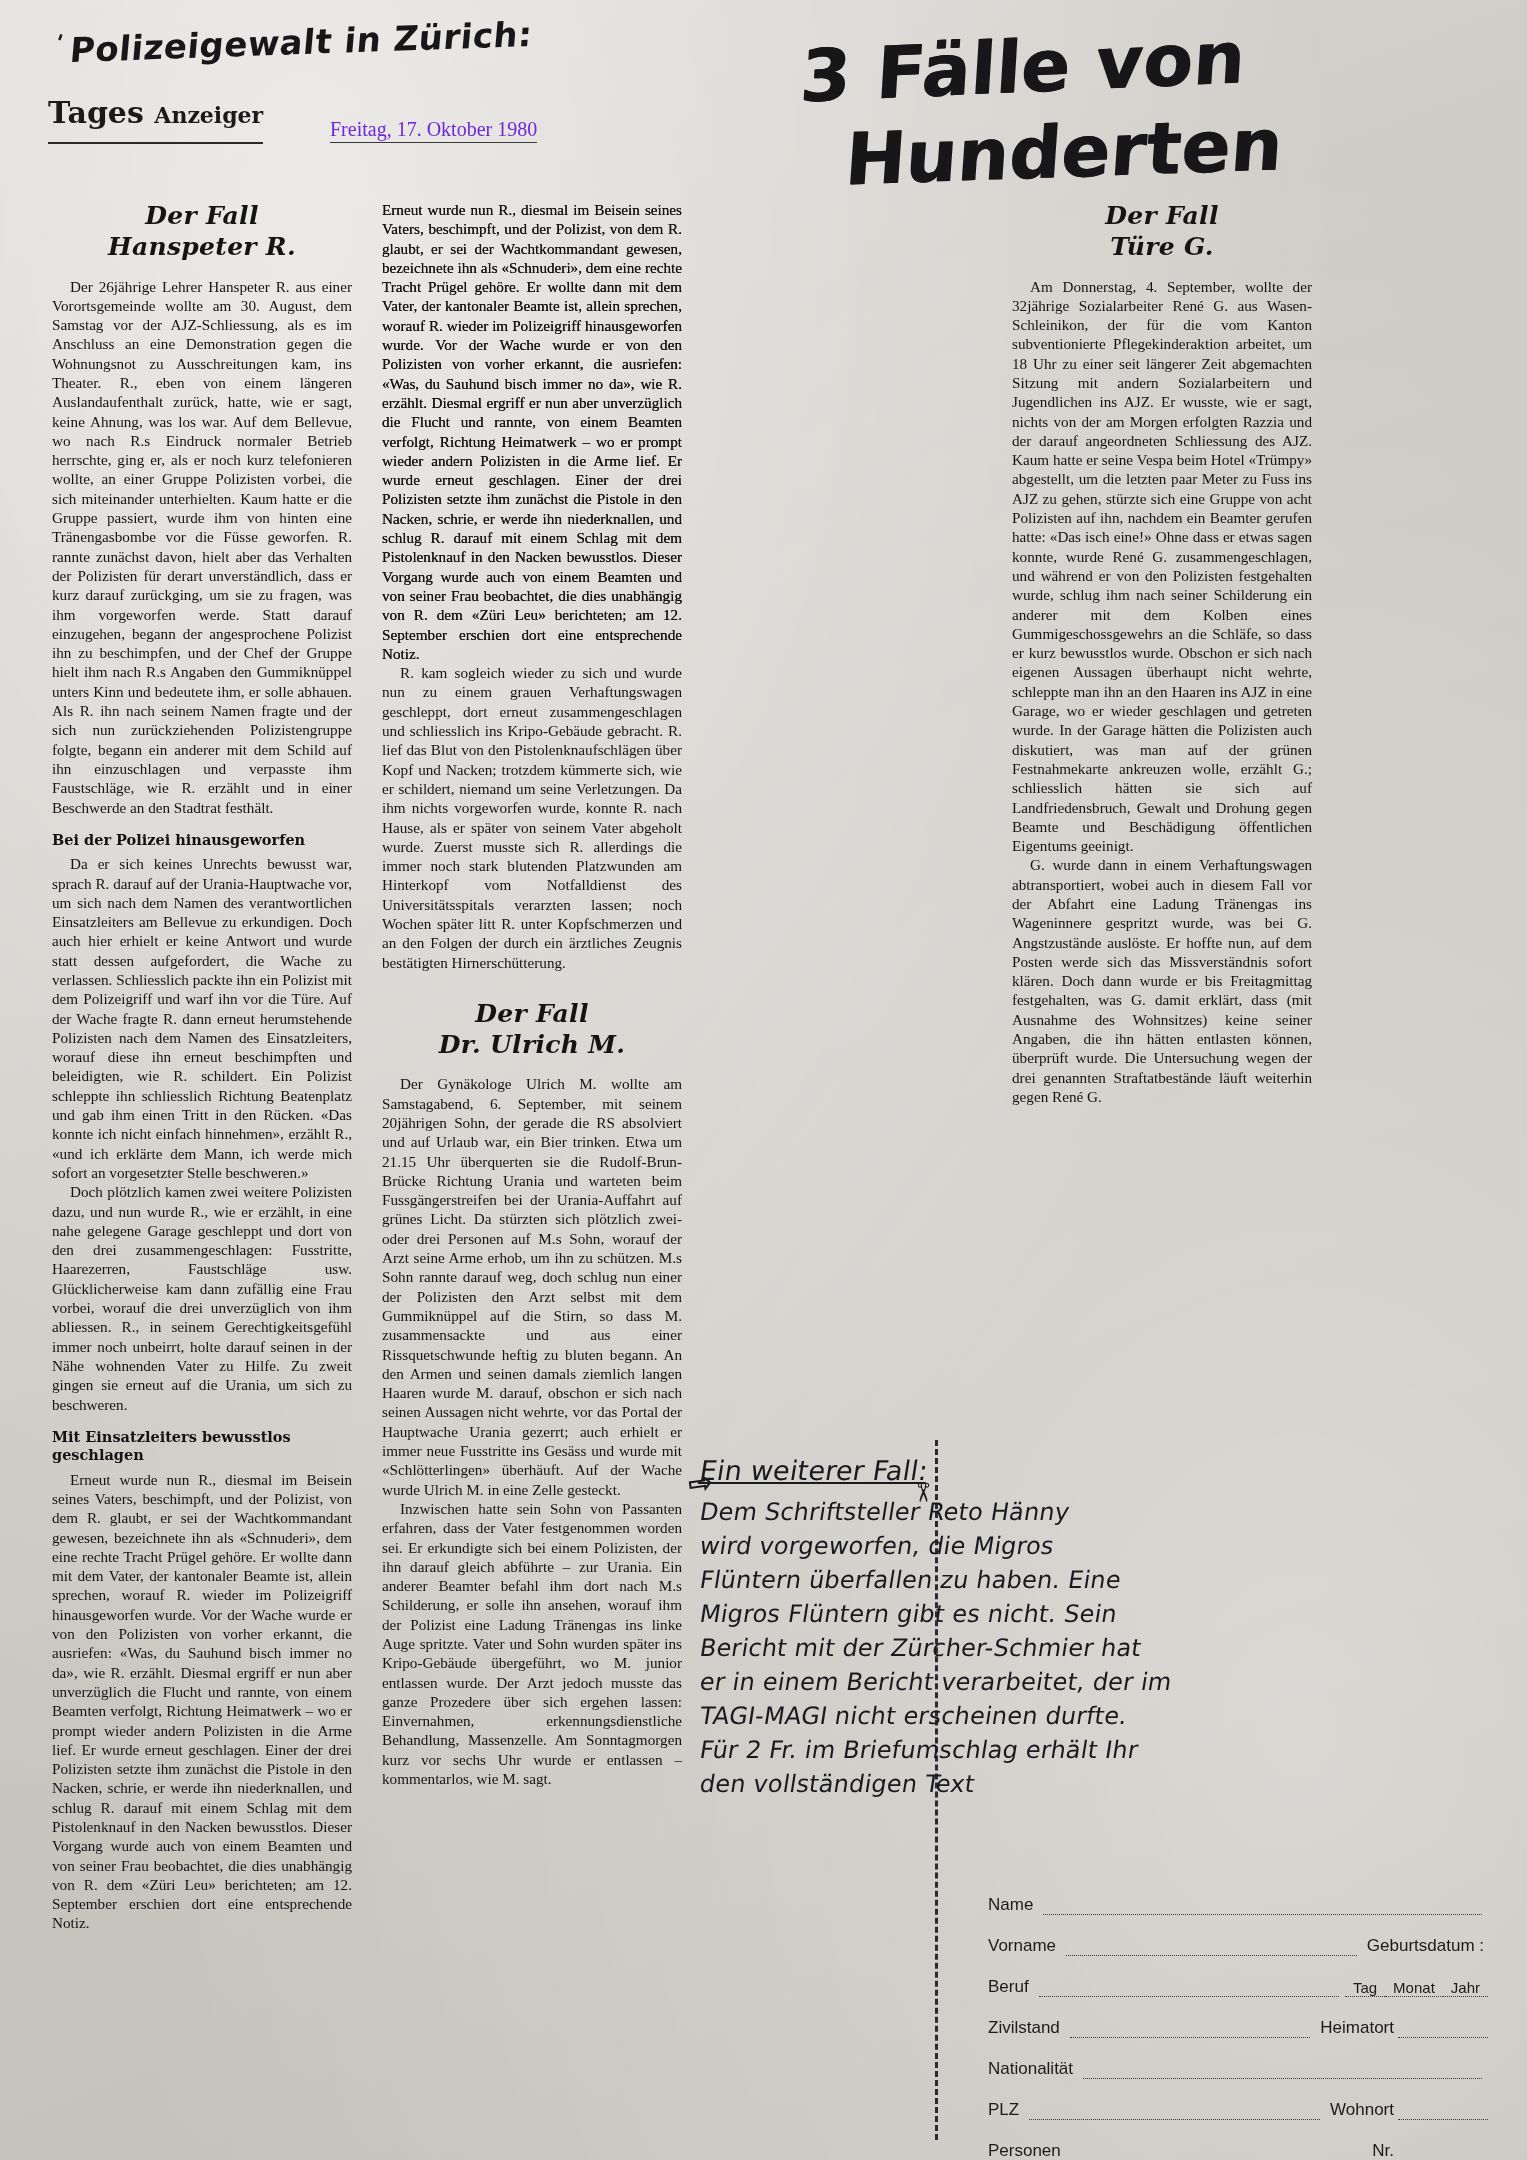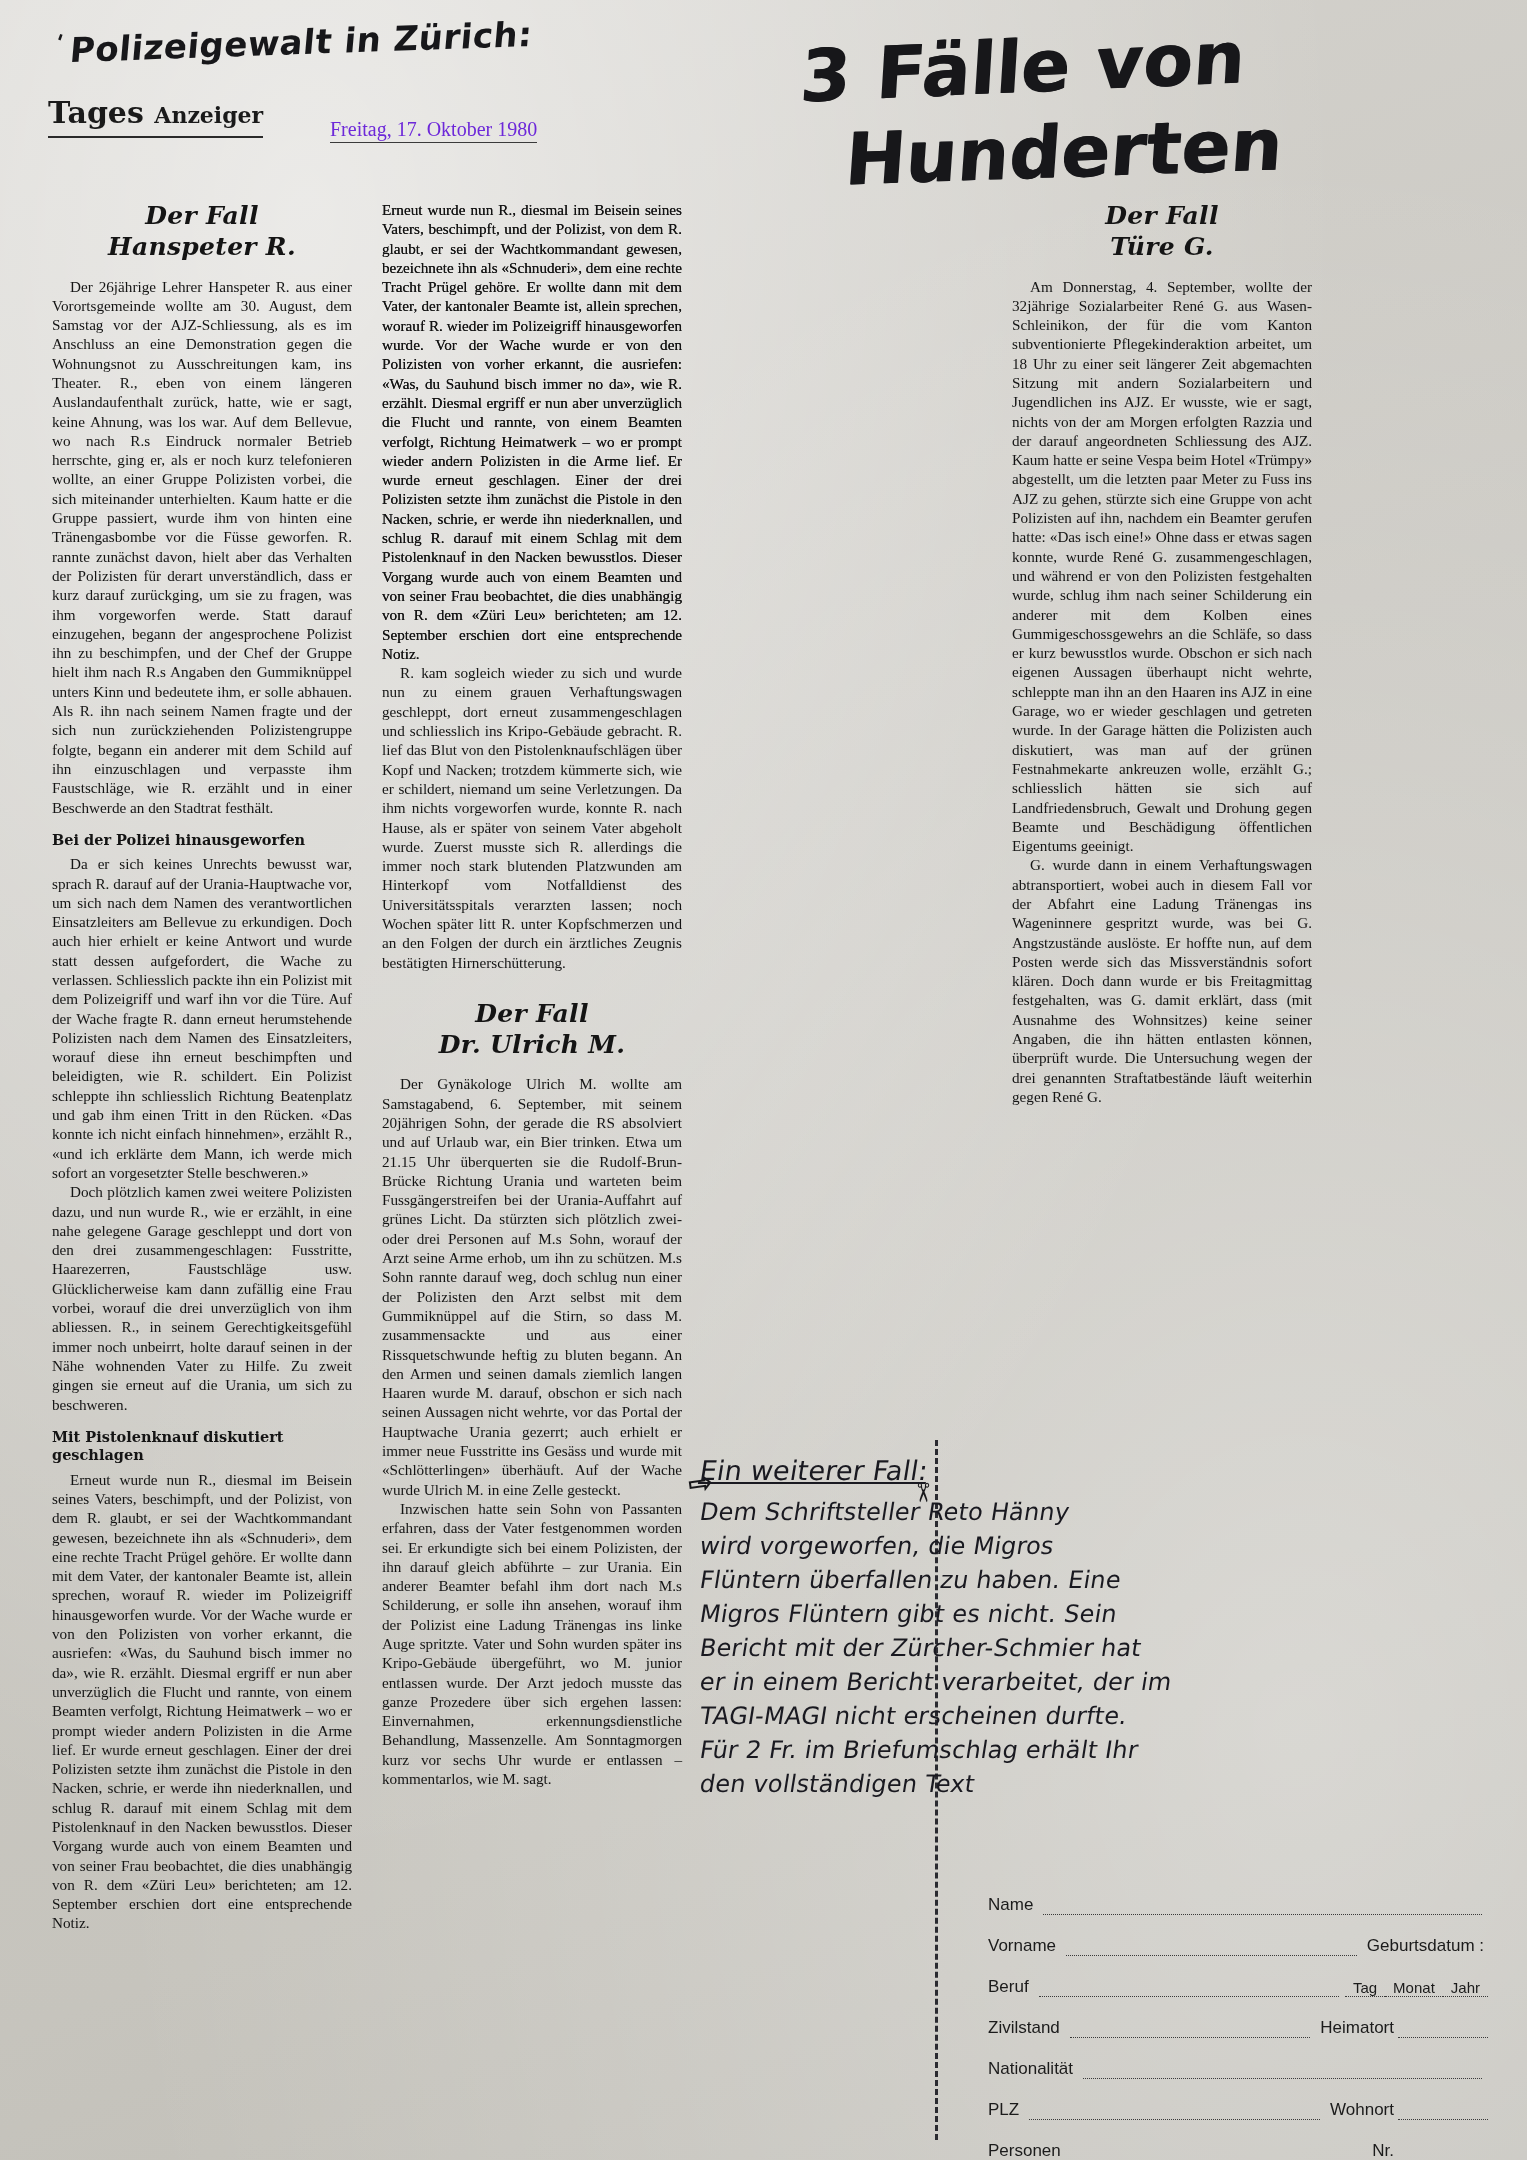--- a/index.html
+++ b/index.html
@@ -70,21 +70,21 @@
     width: 330px;
   }
   .masthead-name {
     font-family: "DejaVu Serif", serif;
     font-weight: bold;
     font-size: 30px;
     letter-spacing: 0px;
     color: #1a1a1a;
     border-bottom: 2px solid #2a2a2a;
     display: inline-block;
-    padding-bottom: 6px;
+    padding-bottom: 12px;
     text-decoration: none;
     font-style: normal;
   }
   .masthead-name .small {
     font-size: 22px;
   }
   #masthead-date {
     position: absolute;
     left: 330px; top: 118px;
     font-size: 20px;
@@ -233,21 +233,21 @@
 
   <div class="col" id="col1">
     <div class="headline">
       <div>Der Fall</div>
       <div>Hanspeter R.</div>
     </div>
     <p class="body first">Der 26jährige Lehrer Hanspeter R. aus einer Vorortsgemeinde wollte am 30. August, dem Samstag vor der AJZ-Schliessung, als es im Anschluss an eine Demonstration gegen die Wohnungsnot zu Ausschreitungen kam, ins Theater. R., eben von einem längeren Auslandaufenthalt zurück, hatte, wie er sagt, keine Ahnung, was los war. Auf dem Bellevue, wo nach R.s Eindruck normaler Betrieb herrschte, ging er, als er noch kurz telefonieren wollte, an einer Gruppe Polizisten vorbei, die sich miteinander unterhielten. Kaum hatte er die Gruppe passiert, wurde ihm von hinten eine Tränengasbombe vor die Füsse geworfen. R. rannte zunächst davon, hielt aber das Verhalten der Polizisten für derart unverständlich, dass er kurz darauf zurückging, um sie zu fragen, was ihm vorgeworfen werde. Statt darauf einzugehen, begann der angesprochene Polizist ihn zu beschimpfen, und der Chef der Gruppe hielt ihm nach R.s Angaben den Gummiknüppel unters Kinn und bedeutete ihm, er solle abhauen. Als R. ihn nach seinem Namen fragte und der sich nun zurückziehenden Polizistengruppe folgte, begann ein anderer mit dem Schild auf ihn einzuschlagen und verpasste ihm Faustschläge, wie R. erzählt und in einer Beschwerde an den Stadtrat festhält.</p>
     <div class="subhead">Bei der Polizei hinausgeworfen</div>
     <p class="body">Da er sich keines Unrechts bewusst war, sprach R. darauf auf der Urania-Hauptwache vor, um sich nach dem Namen des verantwortlichen Einsatzleiters am Bellevue zu erkundigen. Doch auch hier erhielt er keine Antwort und wurde statt dessen aufgefordert, die Wache zu verlassen. Schliesslich packte ihn ein Polizist mit dem Polizeigriff und warf ihn vor die Türe. Auf der Wache fragte R. dann erneut herumstehende Polizisten nach dem Namen des Einsatzleiters, worauf diese ihn erneut beschimpften und beleidigten, wie R. schildert. Ein Polizist schleppte ihn schliesslich Richtung Beatenplatz und gab ihm einen Tritt in den Rücken. «Das konnte ich nicht einfach hinnehmen», erzählt R., «und ich erklärte dem Mann, ich werde mich sofort an vorgesetzter Stelle beschweren.»</p>
     <p class="body">Doch plötzlich kamen zwei weitere Polizisten dazu, und nun wurde R., wie er erzählt, in eine nahe gelegene Garage geschleppt und dort von den drei zusammengeschlagen: Fusstritte, Haarezerren, Faustschläge usw. Glücklicherweise kam dann zufällig eine Frau vorbei, worauf die drei unverzüglich von ihm abliessen. R., in seinem Gerechtigkeitsgefühl immer noch unbeirrt, holte darauf seinen in der Nähe wohnenden Vater zu Hilfe. Zu zweit gingen sie erneut auf die Urania, um sich zu beschweren.</p>
-    <div class="subhead">Mit Pistolenknauf diskutiert geschlagen</div>
+    <div class="subhead">Mit Einsatzleiters bewusstlos geschlagen</div>
     <p class="body">Erneut wurde nun R., diesmal im Beisein seines Vaters, beschimpft, und der Polizist, von dem R. glaubt, er sei der Wachtkommandant gewesen, bezeichnete ihn als «Schnuderi», dem eine rechte Tracht Prügel gehöre. Er wollte dann mit dem Vater, der kantonaler Beamte ist, allein sprechen, worauf R. wieder im Polizeigriff hinausgeworfen wurde. Vor der Wache wurde er von den Polizisten von vorher erkannt, die ausriefen: «Was, du Sauhund bisch immer no da», wie R. erzählt. Diesmal ergriff er nun aber unverzüglich die Flucht und rannte, von einem Beamten verfolgt, Richtung Heimatwerk – wo er prompt wieder andern Polizisten in die Arme lief. Er wurde erneut geschlagen. Einer der drei Polizisten setzte ihm zunächst die Pistole in den Nacken, schrie, er werde ihn niederknallen, und schlug R. darauf mit einem Schlag mit dem Pistolenknauf in den Nacken bewusstlos. Dieser Vorgang wurde auch von einem Beamten und von seiner Frau beobachtet, die dies unabhängig von R. dem «Züri Leu» berichteten; am 12. September erschien dort eine entsprechende Notiz.</p>
   </div>
 
   <div class="col" id="col2">
     <p class="body" style="text-indent:0">Erneut wurde nun R., diesmal im Beisein seines Vaters, beschimpft, und der Polizist, von dem R. glaubt, er sei der Wachtkommandant gewesen, bezeichnete ihn als «Schnuderi», dem eine rechte Tracht Prügel gehöre. Er wollte dann mit dem Vater, der kantonaler Beamte ist, allein sprechen, worauf R. wieder im Polizeigriff hinausgeworfen wurde. Vor der Wache wurde er von den Polizisten von vorher erkannt, die ausriefen: «Was, du Sauhund bisch immer no da», wie R. erzählt. Diesmal ergriff er nun aber unverzüglich die Flucht und rannte, von einem Beamten verfolgt, Richtung Heimatwerk – wo er prompt wieder andern Polizisten in die Arme lief. Er wurde erneut geschlagen. Einer der drei Polizisten setzte ihm zunächst die Pistole in den Nacken, schrie, er werde ihn niederknallen, und schlug R. darauf mit einem Schlag mit dem Pistolenknauf in den Nacken bewusstlos. Dieser Vorgang wurde auch von einem Beamten und von seiner Frau beobachtet, die dies unabhängig von R. dem «Züri Leu» berichteten; am 12. September erschien dort eine entsprechende Notiz.</p>
   </div>
 
   <div class="col" id="col4">
     <div class="headline">
       <div>Der Fall</div>

